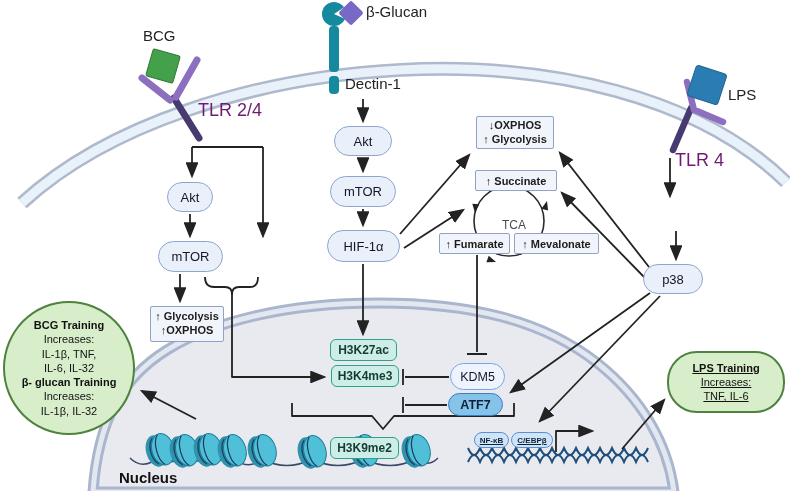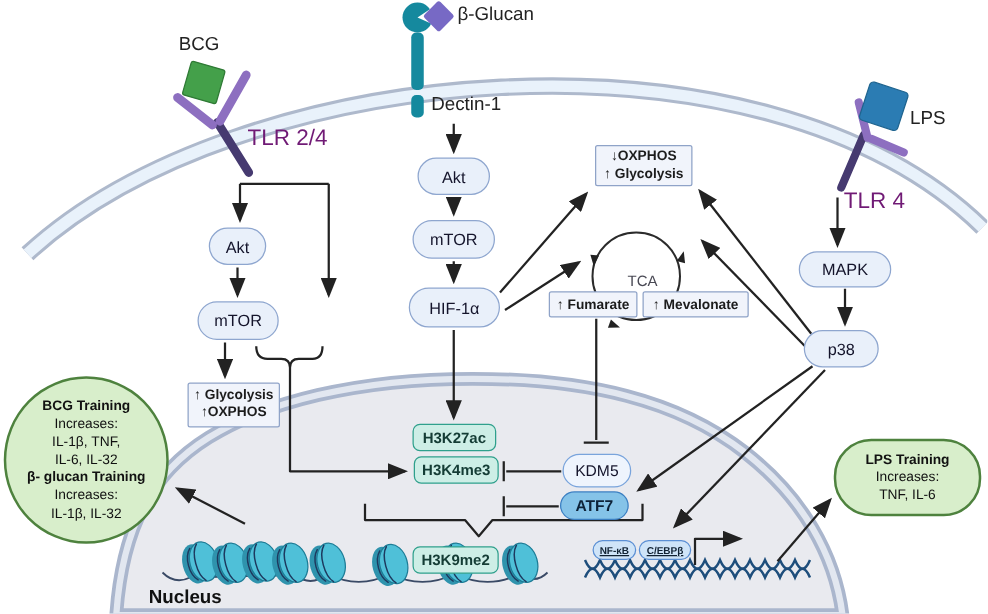--- a/index.html
+++ b/index.html
@@ -190,31 +190,31 @@
   <div class="abs lbl" style="left:366px;top:3px;">β-Glucan</div>
   <div class="abs lbl" style="left:345px;top:75px;">Dectin-1</div>
   <div class="abs lbl" style="left:728px;top:86px;">LPS</div>
   <div class="abs lbl-sm" style="left:675px;top:150px;">TLR 4</div>
 
   <div class="abs node" style="left:167px;top:182px;width:46px;height:30px;">Akt</div>
   <div class="abs node" style="left:158px;top:241px;width:65px;height:31px;">mTOR</div>
   <div class="abs node" style="left:334px;top:126px;width:58px;height:30px;">Akt</div>
   <div class="abs node" style="left:330px;top:176px;width:66px;height:31px;">mTOR</div>
   <div class="abs node" style="left:327px;top:230px;width:73px;height:32px;">HIF-1α</div>
-  <div class="abs node" style="left:639px;top:201px;width:74px;height:29px;">MAPK</div>
   <div class="abs node" style="left:643px;top:264px;width:60px;height:30px;">p38</div>
 
   <div class="abs mbox" style="left:150px;top:306px;width:74px;height:36px;">
     <div>↑ Glycolysis</div>
     <div>↑OXPHOS</div>
   </div>
   <div class="abs mbox" style="left:476px;top:116px;width:78px;height:33px;">
     <div>↓OXPHOS</div>
     <div>↑ Glycolysis</div>
   </div>
+  <div class="abs mbox1" style="left:475px;top:170px;width:82px;height:21px;">↑ Succinate</div>
   <div class="abs mbox1" style="left:439px;top:233px;width:71px;height:21px;">↑ Fumarate</div>
   <div class="abs mbox1" style="left:514px;top:233px;width:85px;height:21px;">↑ Mevalonate</div>
   <div class="abs tca" style="left:502px;top:218px;">TCA</div>
 
   <div class="abs hbox" style="left:330px;top:339px;width:67px;height:22px;">H3K27ac</div>
   <div class="abs hbox" style="left:331px;top:365px;width:68px;height:22px;">H3K4me3</div>
   <div class="abs hbox" style="left:330px;top:395px;width:69px;height:22px;margin-top:42px;">H3K9me2</div>
   <div class="abs pill kdm5" style="left:450px;top:363px;width:55px;height:27px;">KDM5</div>
   <div class="abs pill atf7" style="left:448px;top:393px;width:55px;height:23px;">ATF7</div>
 
@@ -223,21 +223,21 @@
 
   <div class="abs bubble" style="left:3px;top:301px;width:132px;height:134px;border-radius:50%;">
     <div class="b">BCG Training</div>
     <div>Increases:</div>
     <div>IL-1β, TNF,</div>
     <div>IL-6, IL-32</div>
     <div class="b">β- glucan Training</div>
     <div>Increases:</div>
     <div>IL-1β, IL-32</div>
   </div>
-  <div class="abs bubble" style="left:667px;top:351px;width:118px;height:62px;border-radius:30px;">
+  <div class="abs bubble" style="left:667px;top:351px;width:118px;height:62px;border-radius:30px;text-decoration:underline;">
     <div class="b">LPS Training</div>
     <div>Increases:</div>
     <div>TNF, IL-6</div>
   </div>
 
   <div class="abs nucleus-lbl" style="left:119px;top:469px;">Nucleus</div>
 
 </div>
 
 </body></html>

